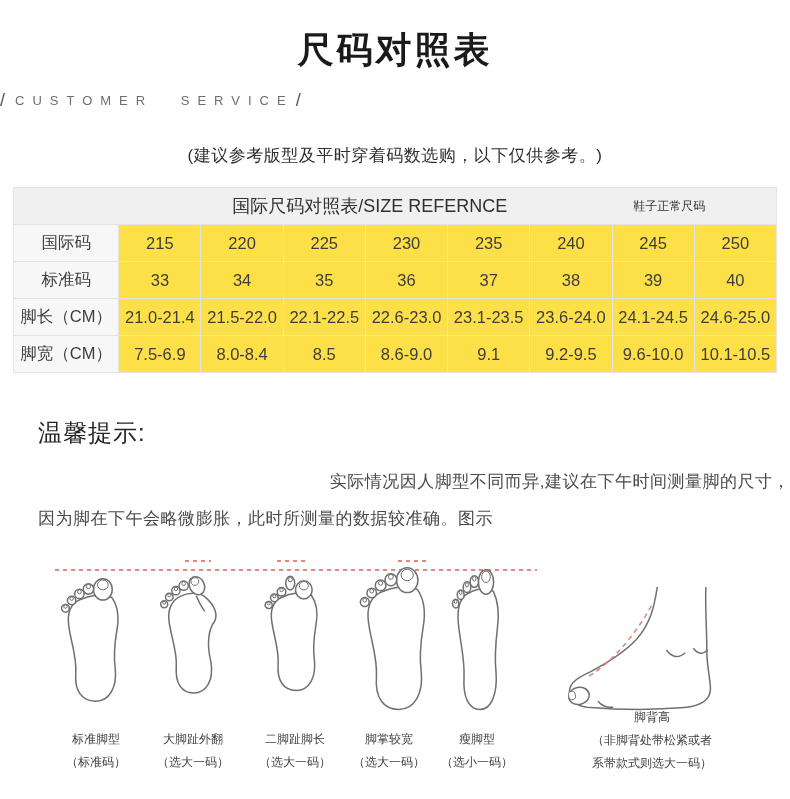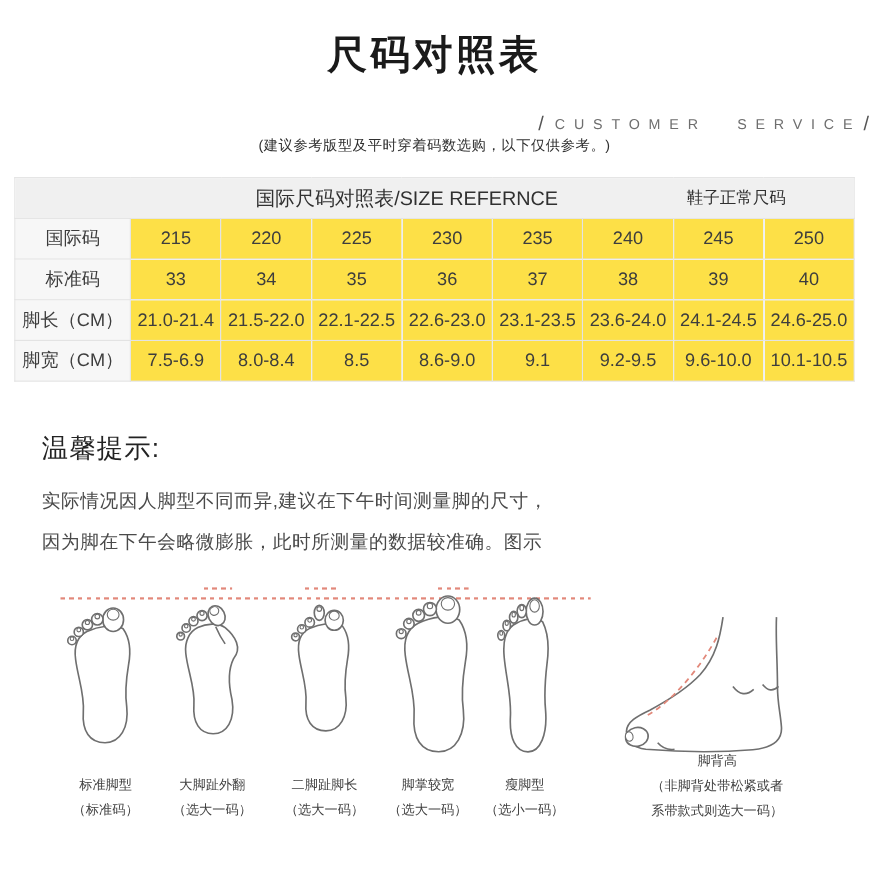--- a/index.html
+++ b/index.html
@@ -10,54 +10,54 @@
     color:#333; overflow:hidden; position:relative;
   }
   .page { width:790px; height:669px; position:relative;border-radius:29px; }
 
   
   .title {
     padding-top:26px; text-align:center;
     font-size:36px; font-weight:700; letter-spacing:3px; color:#1a1a1a;
   }
   .subtitle {
-    margin-top:27px; text-align:right; color:#6e6e6e;
+    margin-top:15px; text-align:left; color:#6e6e6e;
     font-size:13px; letter-spacing:8px; word-spacing:16px; white-space:nowrap;
   }
   .subtitle .slash { font-size:18px; color:#555; letter-spacing:0; vertical-align:-1px; }
   .subtitle .slash.left { margin-right:10px; }
   .subtitle .slash.right { margin-left:2px; }
   .note {
-    text-align:center;
-    font-size:13px; color:#2f2f2f; letter-spacing:0.5px;
+    margin-top:33px; text-align:center;
+    font-size:17px; color:#2f2f2f; letter-spacing:0.5px;
   }
 
   
   table.size-table {
     border-collapse:collapse; table-layout:fixed;
     width:764px; margin:20px 13px 0 13px;
     font-size:16.5px; color:#3d3d3d;
   }
   .size-table td, .size-table th {
     border:1px solid #e3e3e3; height:37px;
     text-align:center; vertical-align:middle;
     font-weight:400; white-space:nowrap; overflow:hidden;
   }
   .size-table .thead-cell { background:#f0f0f0; position:relative; height:37px;padding-left:48px; }
   .size-table .thead-cell span { position:absolute; top:50%; transform:translate(-50%,-50%); white-space:nowrap; }
   .size-table .h-left  { left:46.7%; font-size:18px; color:#303030; }
-  .size-table .h-right { left:86%;  font-size:15px; color:#303030; }
+  .size-table .h-right { left:86%;  font-size:12px; color:#303030; }
   .size-table th.rl { background:#f7f7f7; font-size:16.5px; color:#3d3d3d;margin-left:40px; }
   .size-table td.val { background:#fde047; }
 
   
   .tips { margin:44px 0 0 38px; }
   .tips-heading { font-size:24px; color:#232323; letter-spacing:1px; }
   .tips-line { font-size:17px; color:#4a4a4a; line-height:37px; letter-spacing:0.5px; }
-  .tips-line.first { margin-top:14px; }
+  .tips-line.first { margin-top:14px;text-align:right; }
 
   
   .feet { position:relative; width:790px; height:250px; margin-top:14px; }
   .measure-line, .tick {
     position:absolute; height:2px;
     background:repeating-linear-gradient(90deg,#e2887a 0 4px,transparent 4px 8px);
   }
   .measure-line { left:55px; top:18px; width:482px; }
   .tick.t2 { left:185px; top:9px; width:26px; }
   .tick.t3 { left:277px; top:9px; width:32px; }

